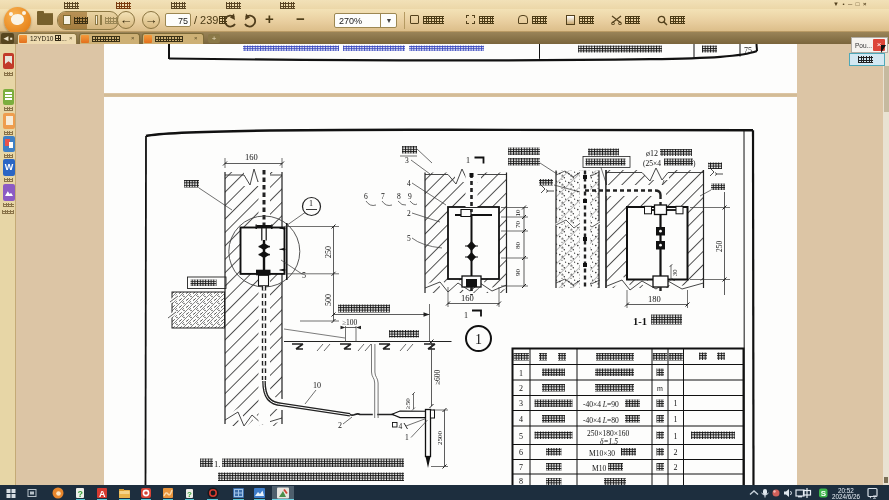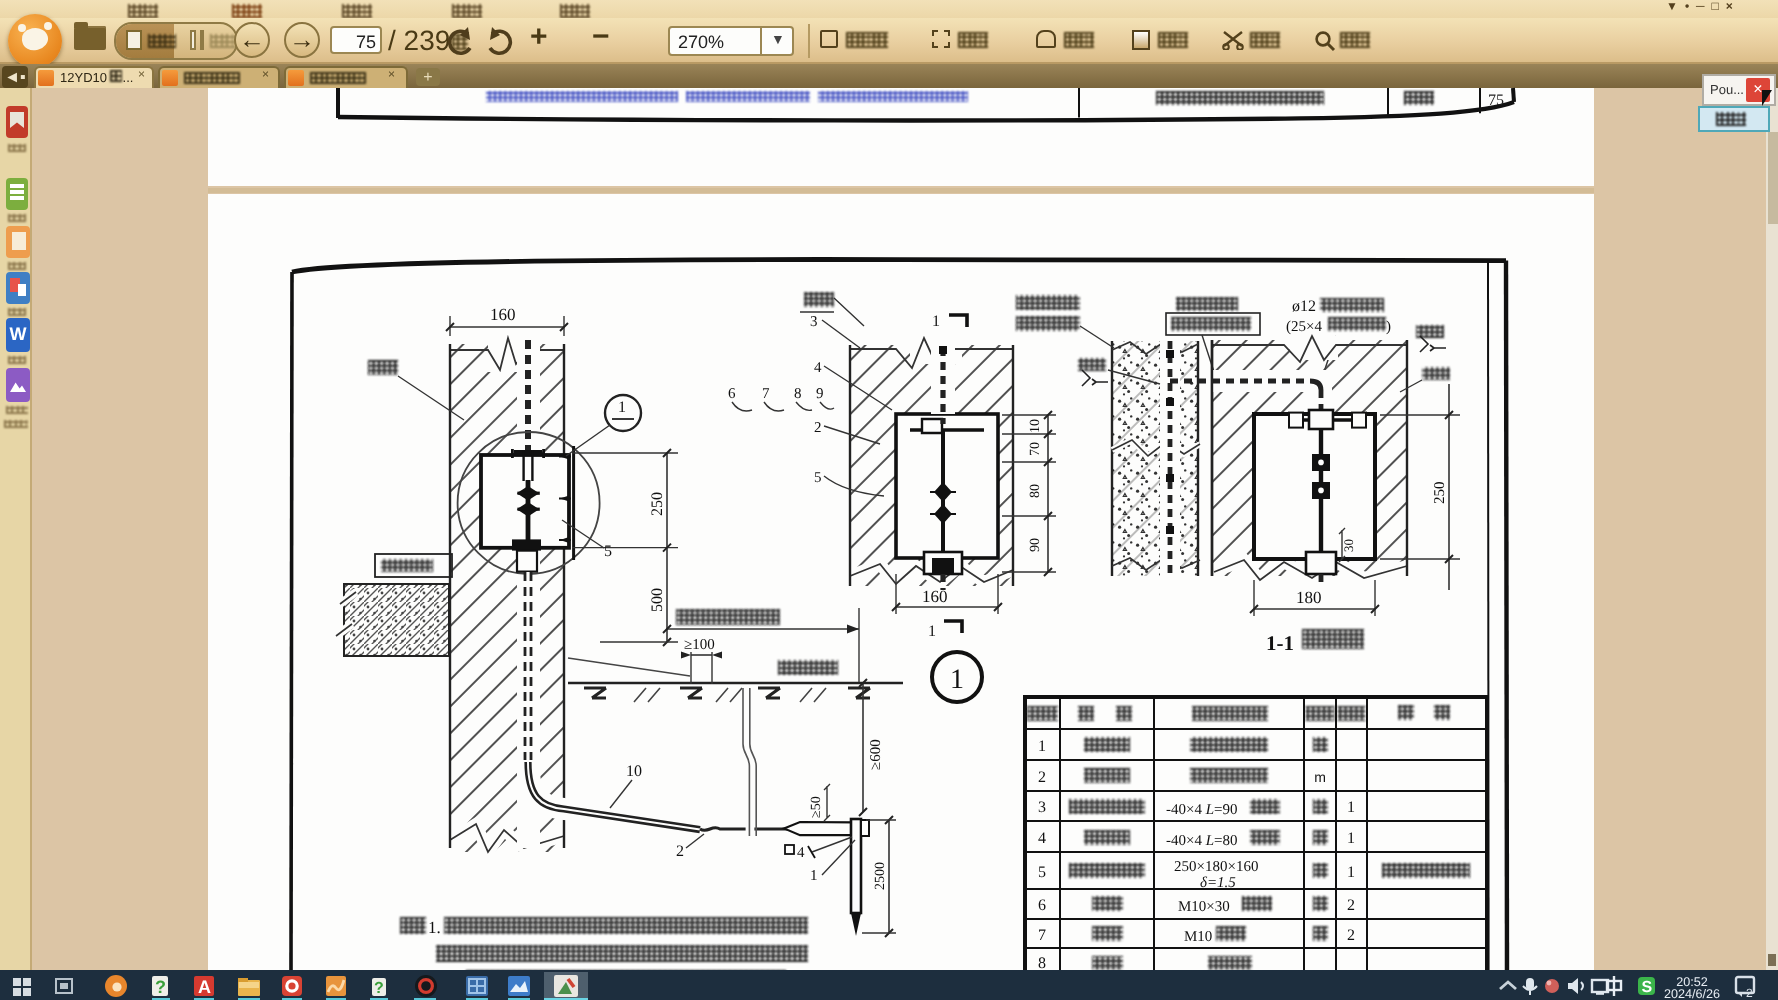--- a/index.html
+++ b/index.html
@@ -44,21 +44,21 @@
 <span class="zh" style="left:74px;top:17px;width:14px;height:7px;color:#3c2f12;"></span>
 <div class="abs" style="left:95px;top:15px;width:2.5px;height:10px;background:#f3eddd;border:1px solid #8f7a45;"></div>
 <div class="abs" style="left:99.5px;top:15px;width:2.5px;height:10px;background:#f3eddd;border:1px solid #8f7a45;"></div>
 <span class="zh" style="left:105px;top:17px;width:13px;height:7px;color:#9a8756;"></span>
 
 <div class="abs" style="left:117px;top:11px;width:18px;height:18px;border-radius:50%;border:1.5px solid #8a7440;background:linear-gradient(#f3e2b6,#d8b980);color:#3c2e10;font-size:13px;font-weight:bold;line-height:15px;text-align:center;">←</div>
 
 <div class="abs" style="left:142px;top:11px;width:18px;height:18px;border-radius:50%;border:1.5px solid #8a7440;background:linear-gradient(#f3e2b6,#d8b980);color:#3c2e10;font-size:13px;font-weight:bold;line-height:15px;text-align:center;">→</div>
 
 <div class="abs" style="left:165px;top:13px;width:26px;height:14px;background:#fdfdfb;border:1px solid #9c8752;border-radius:2px;font-size:9px;color:#222;text-align:right;line-height:14px;padding-right:2px;">75</div>
-<div class="abs" style="left:194px;top:14px;height:12px;font-size:14px;color:#4a3a15;line-height:12px;">/ 239<span class="zh" style="position:relative;display:inline-block;left:1px;top:0;width:8px;height:8px;color:#4a3a15;"></span></div>
+<div class="abs" style="left:194px;top:14px;height:12px;font-size:11px;color:#4a3a15;line-height:12px;">/ 239<span class="zh" style="position:relative;display:inline-block;left:1px;top:0;width:8px;height:8px;color:#4a3a15;"></span></div>
 
 <svg class="abs" style="left:222px;top:13px;" width="36" height="16" viewBox="0 0 36 16">
 <path d="M12,4 A5.5,5.5 0 1 0 13,11" fill="none" stroke="#4f3d1c" stroke-width="1.8"></path>
 <path d="M12,0.5 L8,4.5 L13,7 Z" fill="#4f3d1c"></path>
 <path d="M24,4 A5.5,5.5 0 1 1 23,11" fill="none" stroke="#4f3d1c" stroke-width="1.8"></path>
 <path d="M24,0.5 L28,4.5 L23,7 Z" fill="#4f3d1c"></path>
 </svg>
 
 <div class="abs" style="left:265px;top:10px;font-size:15px;color:#4a3a15;font-weight:bold;">+</div>
 <div class="abs" style="left:296px;top:10px;font-size:15px;color:#4a3a15;font-weight:bold;">−</div>

